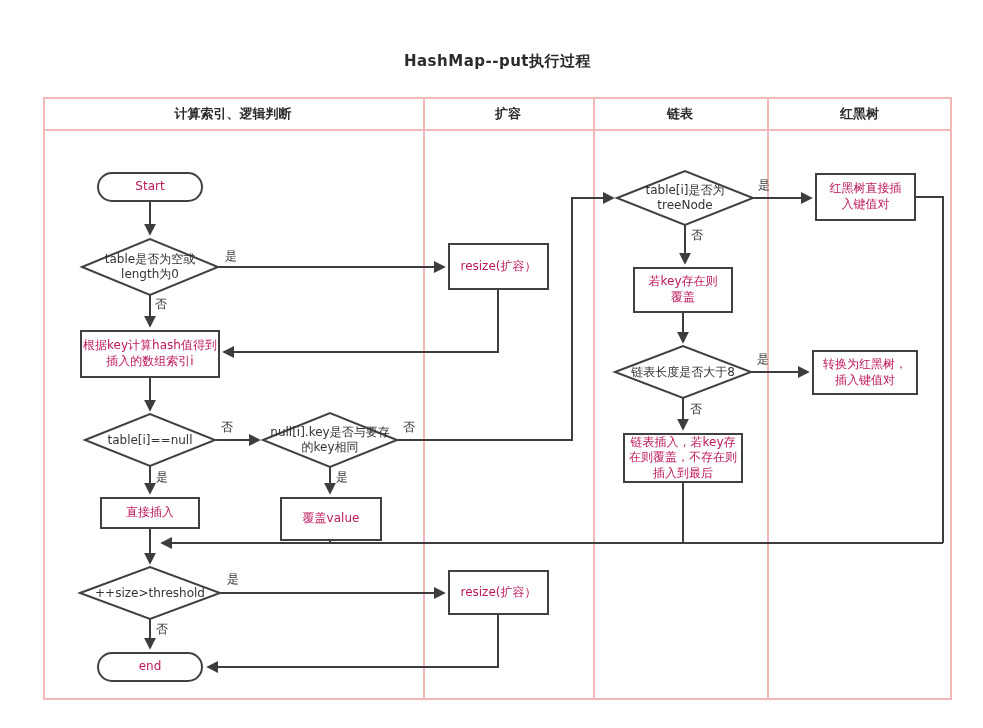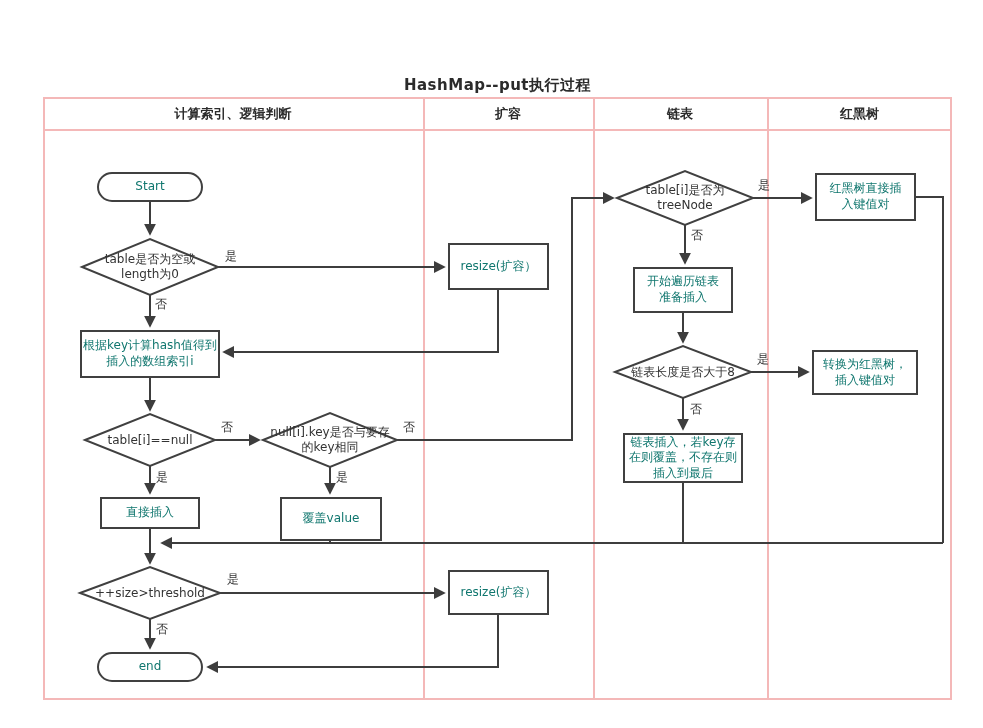--- a/index.html
+++ b/index.html
@@ -3,42 +3,42 @@
 <meta charset="utf-8">
 <style>
   html,body{margin:0;padding:0;}
   body{
     width:983px;height:728px;position:relative;background:#ffffff;
     font-family:"DejaVu Sans","Liberation Sans",sans-serif;
     color:#333333;overflow:hidden;
   }
   .abs{position:absolute;box-sizing:border-box;}
   .title{
-    left:43px;top:76px;width:909px;height:24px;
+    left:43px;top:52px;width:909px;height:24px;
     text-align:center;font-size:15px;font-weight:bold;color:#2b2b2b;
     letter-spacing:0.5px;
   }
   .frame{
     left:43px;top:97px;width:909px;height:603px;
     border:2px solid #f4b8b8;background:transparent;
   }
   .lane-divider{
     top:97px;height:603px;width:2px;background:#f4b8b8;
   }
   .header-sep{
     left:43px;top:129px;width:909px;height:2px;background:#f4b8b8;
   }
   .lane-header{
     top:97px;height:33px;line-height:33px;text-align:center;
     font-size:13px;font-weight:bold;color:#2b2b2b;
   }
   svg.wires{position:absolute;left:0;top:0;pointer-events:none;}
   .node{
     display:flex;align-items:center;justify-content:center;
-    text-align:center;font-size:12px;line-height:1.3;color:#0f766e;
+    text-align:center;font-size:12px;line-height:1.3;color:#be185d;
     background:#ffffff;
   }
   .rect{border:2px solid #404040;}
   .stadium{border:2px solid #404040;border-radius:16px;}
   .dtext{ 
     display:flex;align-items:center;justify-content:center;
     text-align:center;font-size:12px;line-height:1.25;color:#333333;
     background:transparent;
   }
   .edge-label{
@@ -99,21 +99,21 @@
     <polygon points="615,372 683,346 751,372 683,398"></polygon>
     <polygon points="80,593 150,567 220,593 150,619"></polygon>
   </g>
 </svg>
 
 <div class="abs node stadium" style="left:97px;top:172px;width:106px;height:30px;">Start</div>
 <div class="abs node rect" style="left:80px;top:330px;width:140px;height:48px;">根据key计算hash值得到插入的数组索引i</div>
 <div class="abs node rect" style="left:100px;top:497px;width:100px;height:32px;">直接插入</div>
 <div class="abs node rect" style="left:280px;top:497px;width:102px;height:44px;">覆盖value</div>
 <div class="abs node rect" style="left:448px;top:243px;width:101px;height:47px;">resize(扩容）</div>
-<div class="abs node rect" style="left:633px;top:267px;width:100px;height:46px;padding:0 10px;">开始遍历链表准备插入</div>
+<div class="abs node rect" style="left:633px;top:267px;width:100px;height:46px;padding:0 10px;">若key存在则覆盖</div>
 <div class="abs node rect" style="left:623px;top:433px;width:120px;height:50px;padding:0 4px;">链表插入，若key存在则覆盖，不存在则插入到最后</div>
 <div class="abs node rect" style="left:815px;top:173px;width:101px;height:48px;padding:0 10px;">红黑树直接插入键值对</div>
 <div class="abs node rect" style="left:812px;top:350px;width:106px;height:45px;padding:8px 8px;">转换为红黑树，插入键值对</div>
 <div class="abs node rect" style="left:448px;top:570px;width:101px;height:45px;">resize(扩容）</div>
 <div class="abs node stadium" style="left:97px;top:652px;width:106px;height:30px;">end</div>
 
 <div class="abs dtext" style="left:92px;top:243px;width:116px;height:48px;">table是否为空或length为0</div>
 <div class="abs dtext" style="left:90px;top:428px;width:120px;height:24px;">table[i]==null</div>
 <div class="abs dtext" style="left:270px;top:414px;width:120px;height:52px;">null[i].key是否与要存的key相同</div>
 <div class="abs dtext" style="left:627px;top:172px;width:116px;height:52px;">table[i]是否为treeNode</div>

